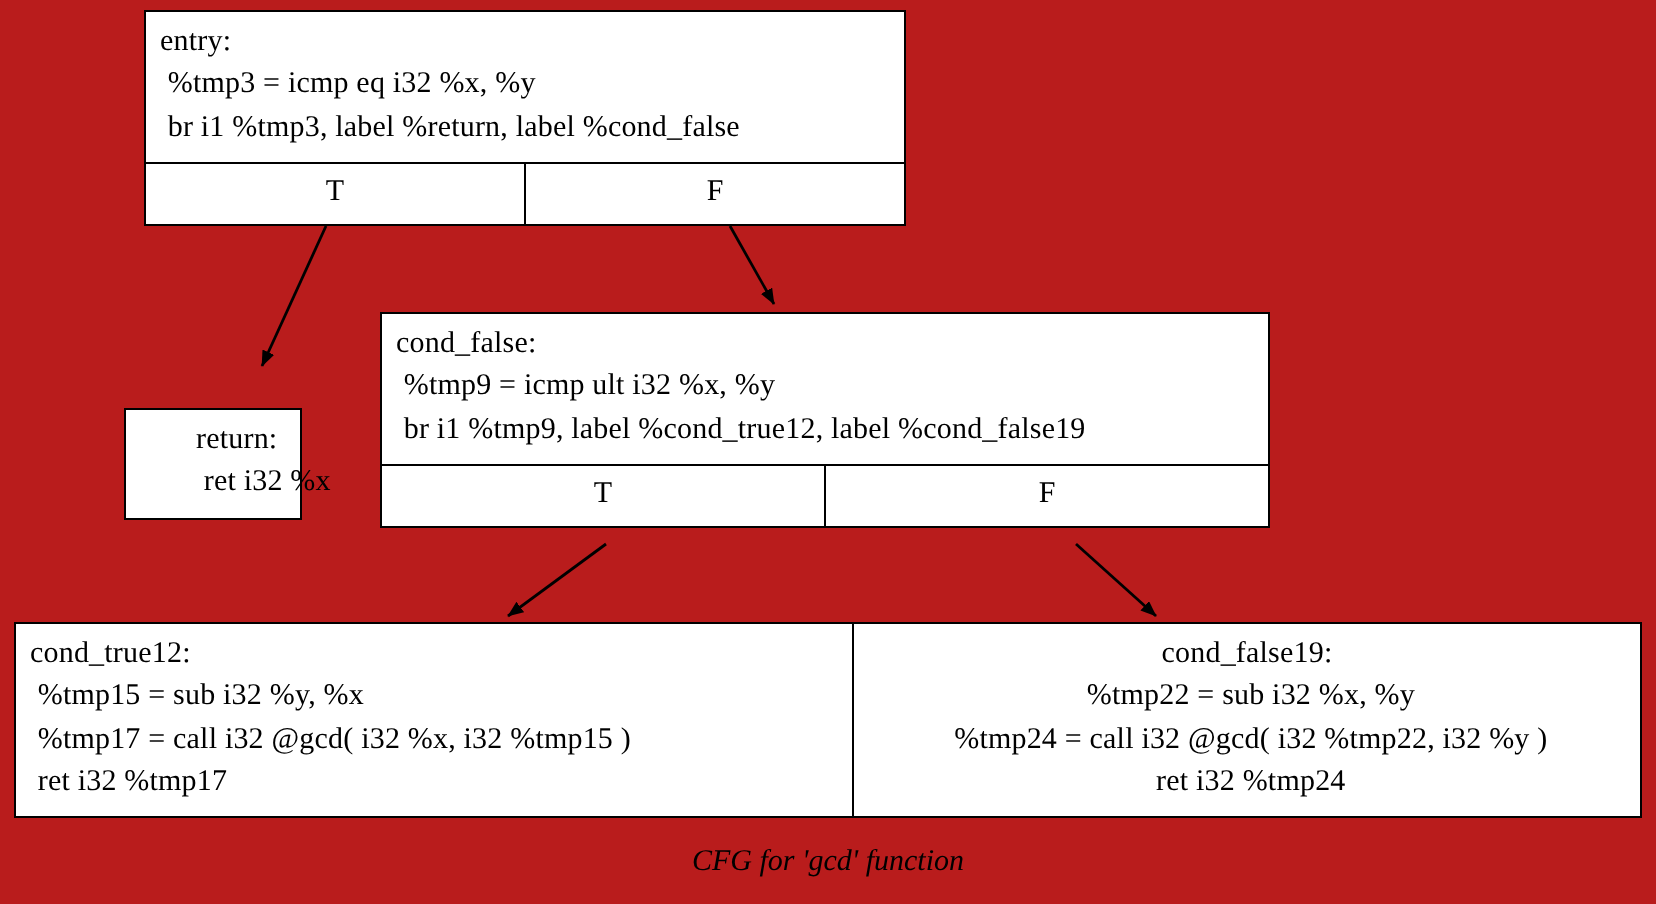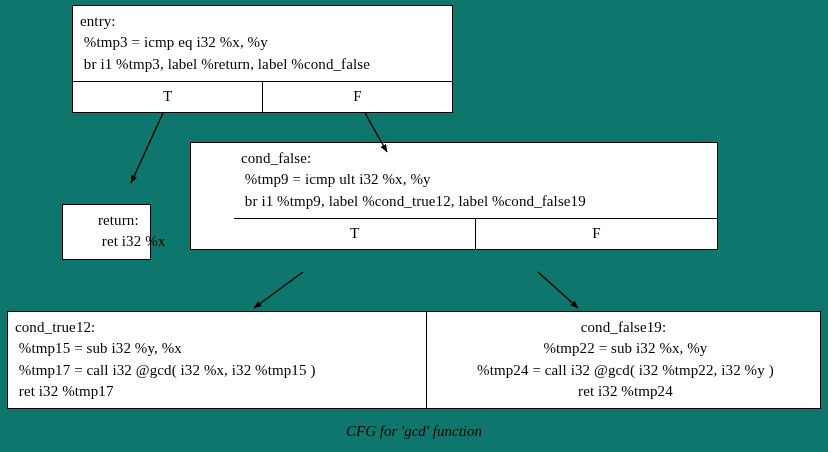--- a/index.html
+++ b/index.html
@@ -4,21 +4,21 @@
 <style>
   html, body {
     margin: 0;
     padding: 0;
     background: #ffffff;
   }
   #canvas {
     position: relative;
     width: 828px;
     height: 452px;
-    background: #0f766e;
+    background: #b91c1c;
     overflow: hidden;
     font-family: "Liberation Serif", "DejaVu Serif", serif;
     color: #000000;
   }
   .node {
     position: absolute;
     box-sizing: border-box;
     border: 1px solid #000000;
     background: #ffffff;
   }
@@ -61,21 +61,21 @@
     width: 828px;
     text-align: center;
     font-size: 15px;
     line-height: 1;
     font-style: italic;
   }
 
   
   #node-entry        { left: 72px;  top: 5px;   width: 381px; }
   #node-return       { left: 62px;  top: 204px; width: 89px; padding-left: 28px;  }
-  #node-cond-false   { left: 190px; top: 142px; width: 528px; padding-left: 43px; }
+  #node-cond-false   { left: 190px; top: 156px; width: 445px; }
   #node-cond-true12  { left: 7px;   top: 311px; width: 432px; }
   #node-cond-false19 { left: 426px; top: 311px; width: 395px; text-align: center; }
 </style>
 </head>
 <body>
 
 <div id="canvas">
 
   <div class="node" id="node-entry">
     <div class="node-body">entry:

